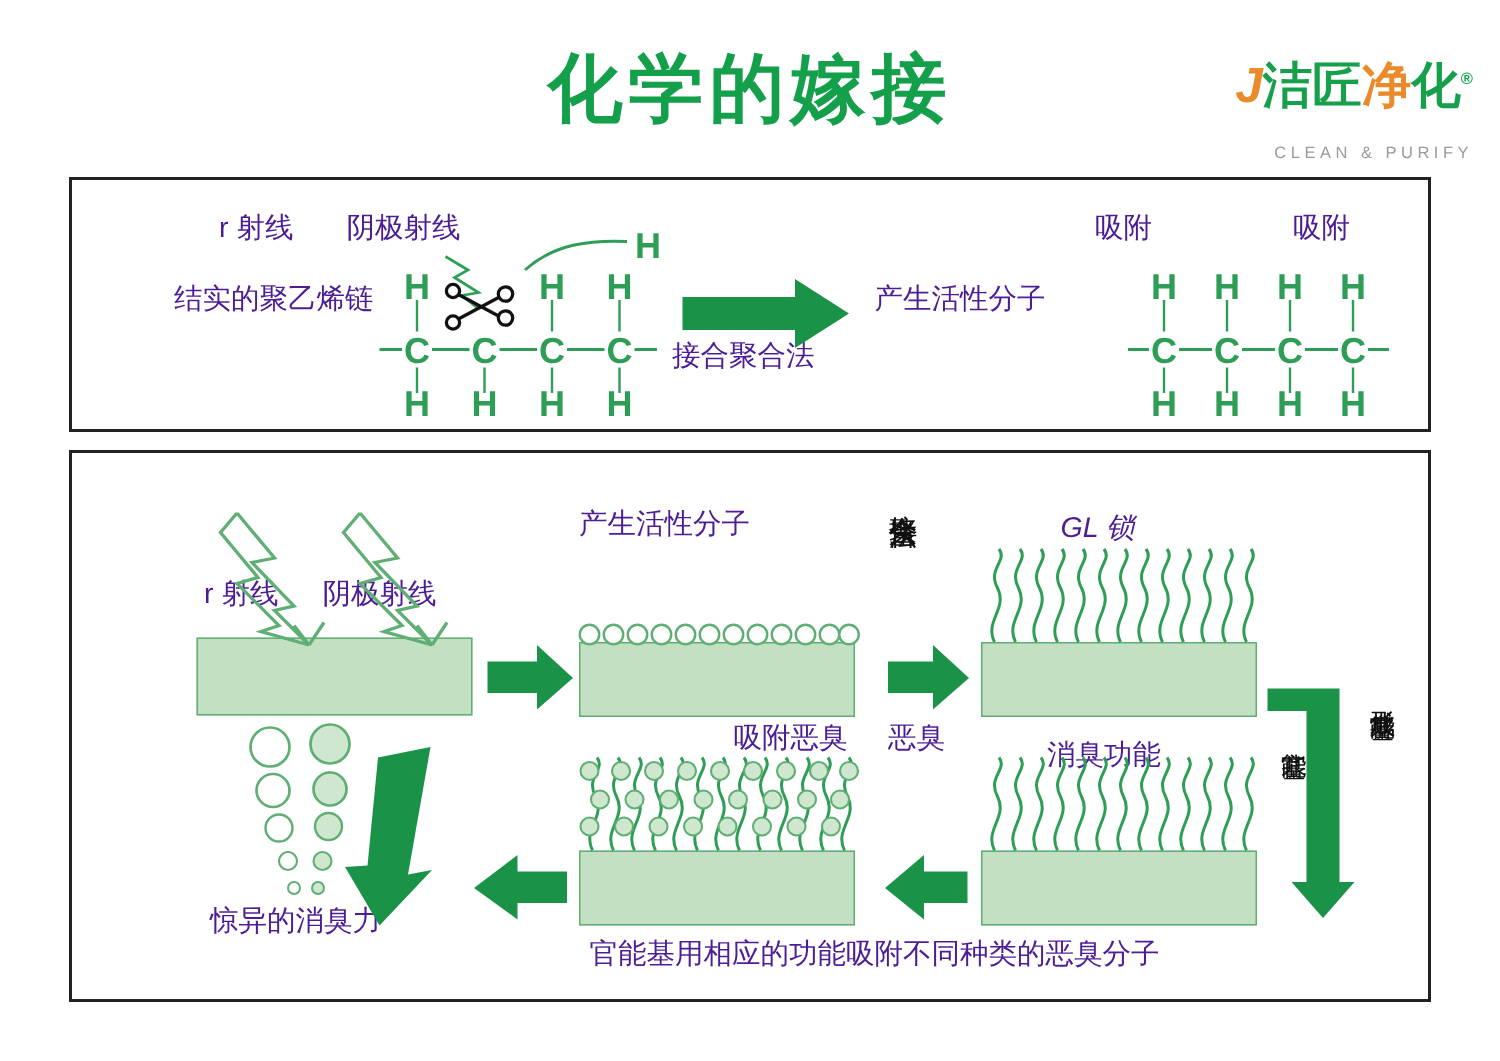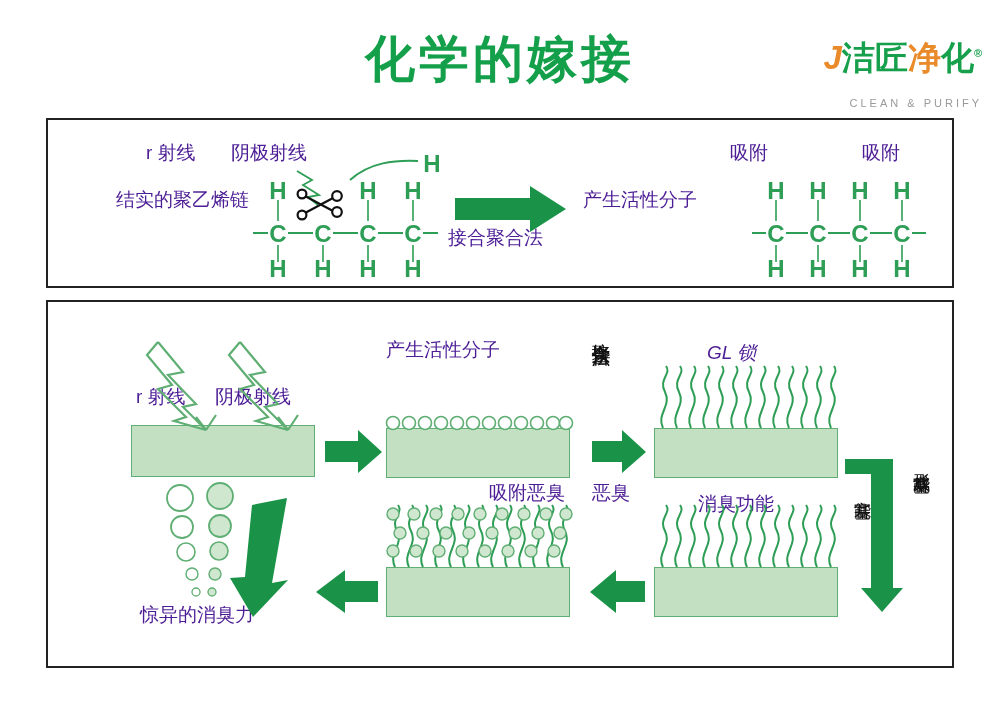--- a/index.html
+++ b/index.html
@@ -136,20 +136,21 @@
   <div class="lbl" style="left:215px; top:387px;">阴极射线</div>
   <div class="lbl" style="left:386px; top:340px;">产生活性分子</div>
   <div class="lbl" style="left:449px; top:483px;padding-left:40px;">吸附恶臭</div>
   <div class="lbl-vert" style="left:588px; top:328px;">接合聚合法</div>
   <div class="lbl" style="left:592px; top:483px;">恶臭</div>
   <div class="lbl" style="left:707px; top:343px;font-style:italic;">GL 锁</div>
   <div class="lbl" style="left:698px; top:483px;margin-top:11px;">消臭功能</div>
   <div class="lbl-vert" style="left:851px; top:488px; font-size:17px;">官能基</div>
   <div class="lbl-vert" style="left:910px; top:460px; font-size:17px;">形成官能基</div>
   <div class="lbl" style="left:140px; top:605px;">惊异的消臭力</div>
+  <div class="lbl" style="left:393px; top:627px;">官能基用相应的功能吸附不同种类的恶臭分子</div>
 
   <div class="bar" style="left:131px; top:425px; width:184px; height:52px;"></div>
   <div class="bar" style="left:386px; top:428px; width:184px; height:50px;"></div>
   <div class="bar" style="left:654px; top:428px; width:184px; height:50px;"></div>
   <div class="bar" style="left:654px; top:567px; width:184px; height:50px;"></div>
   <div class="bar" style="left:386px; top:567px; width:184px; height:50px;"></div>
 
   <svg class="svg-layer" viewBox="0 0 1000 707">
     <defs>
       <g id="ch2">

